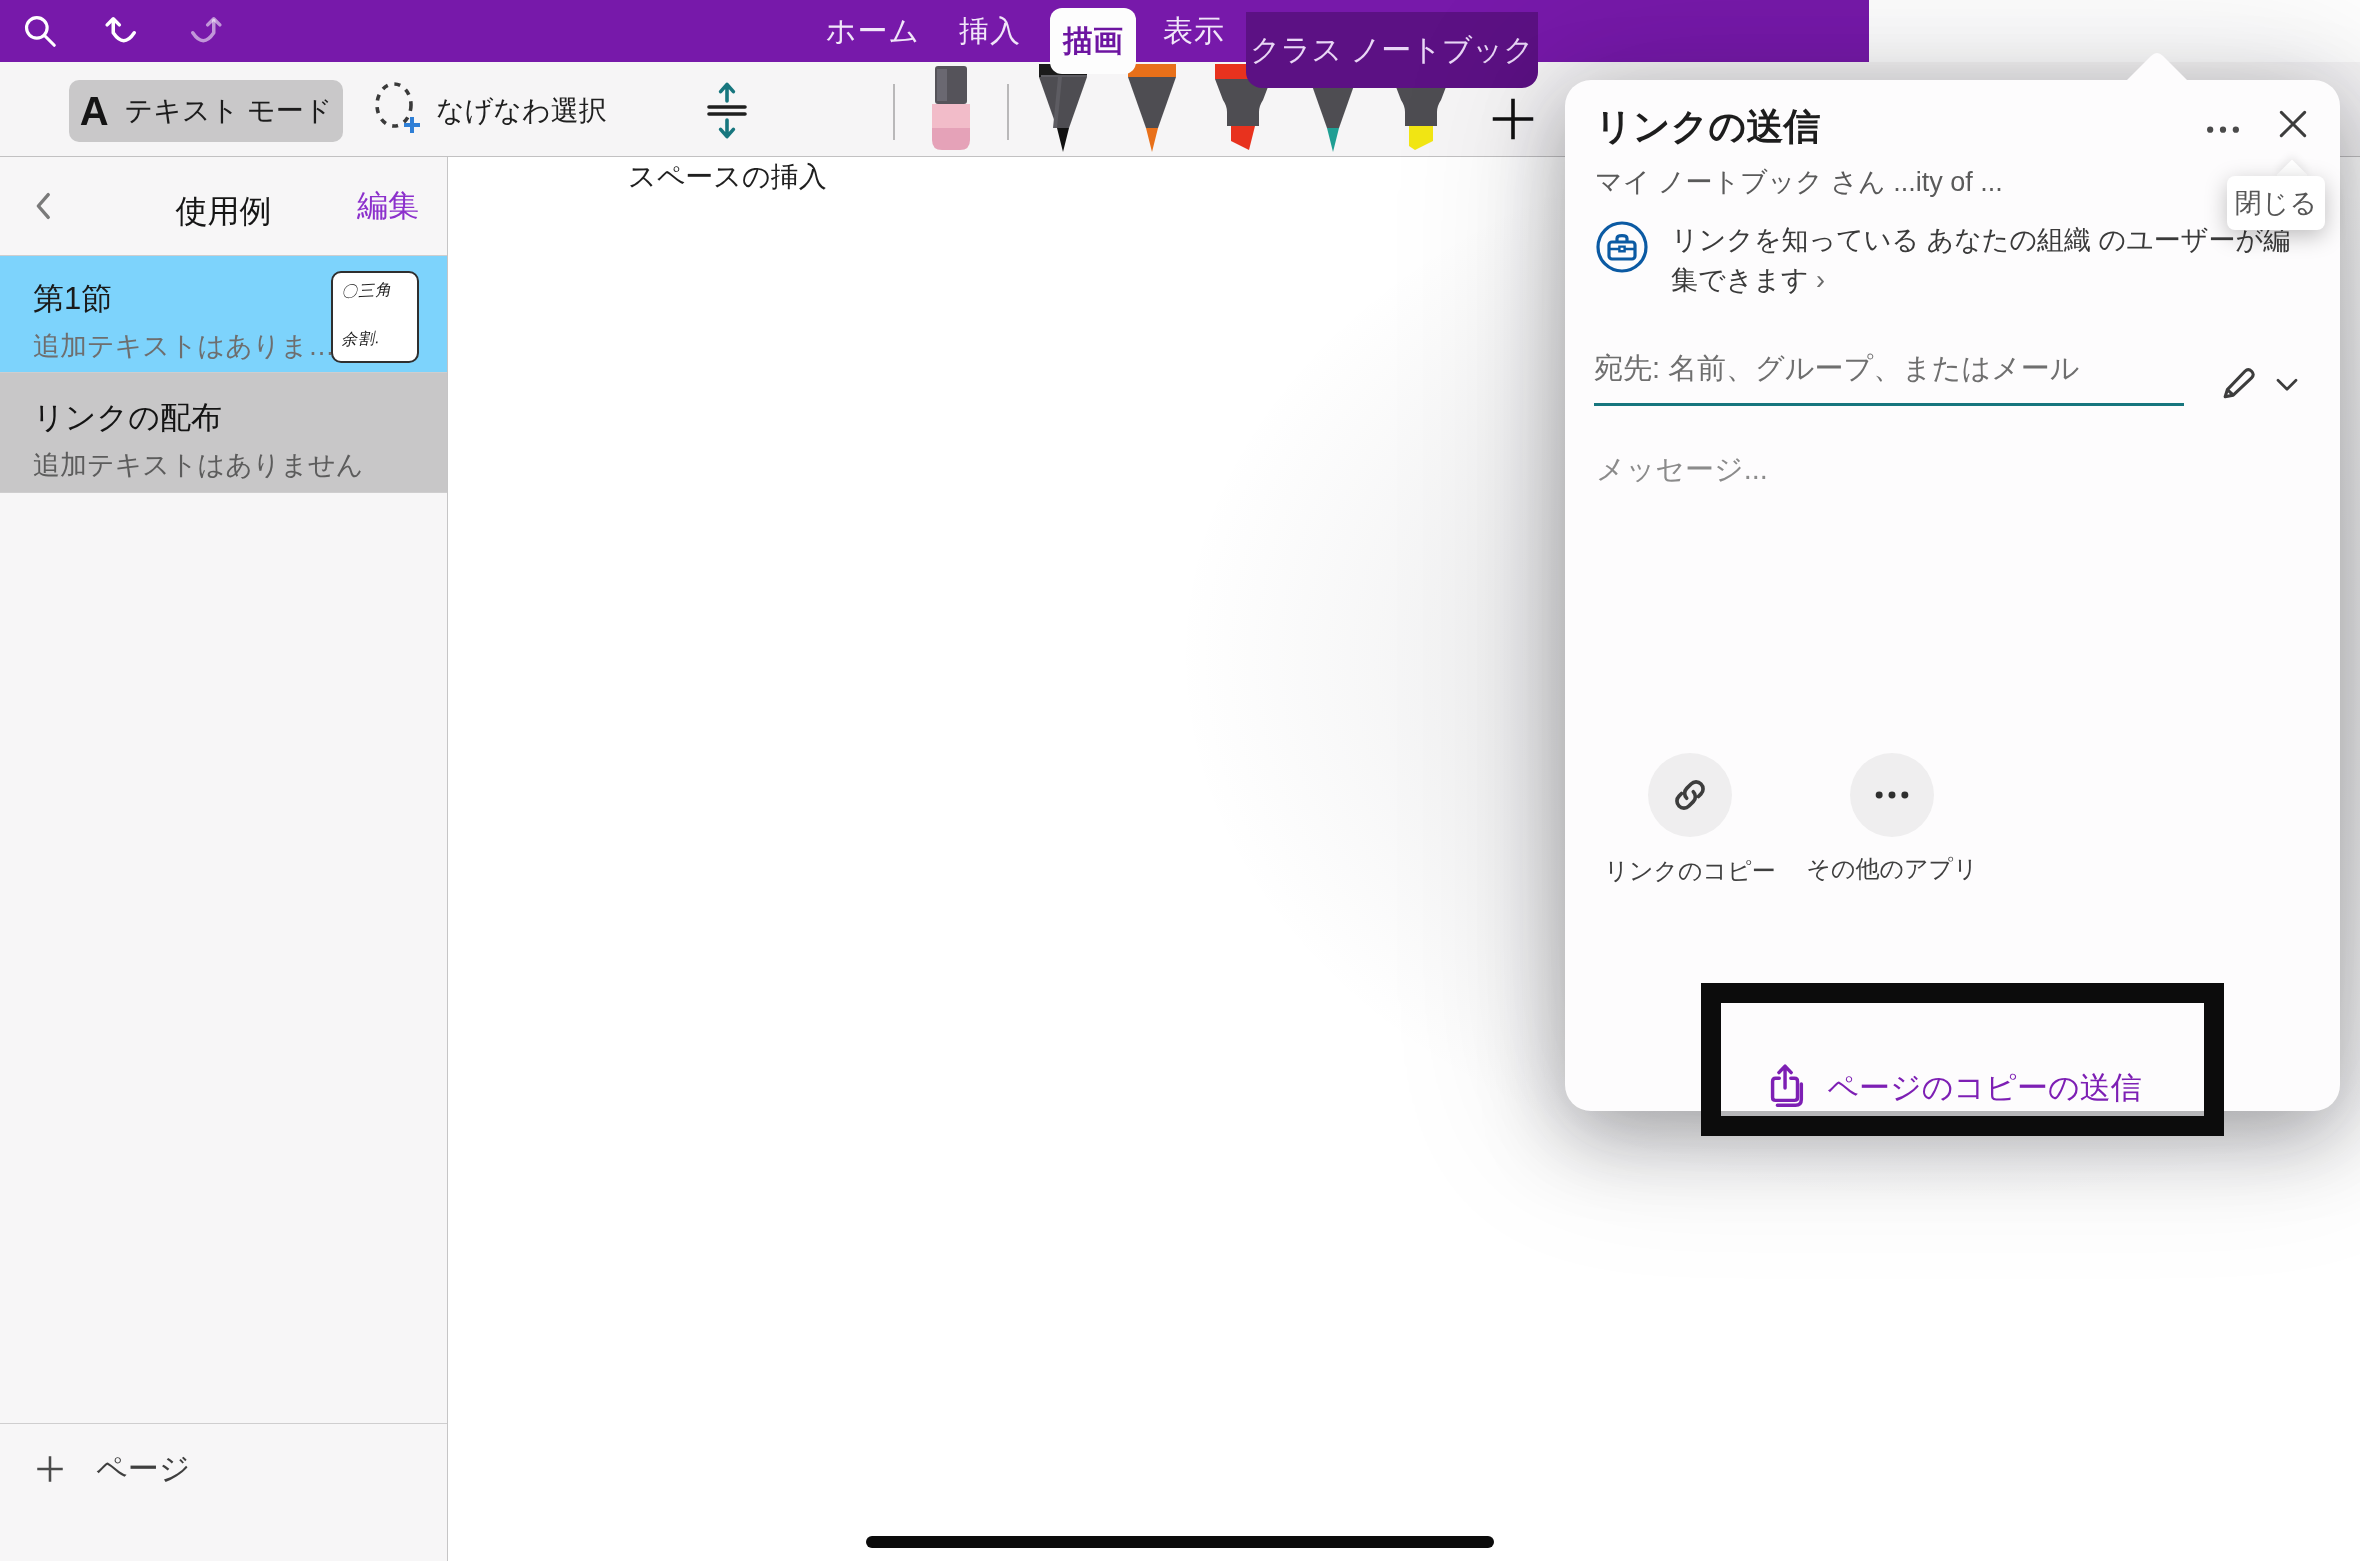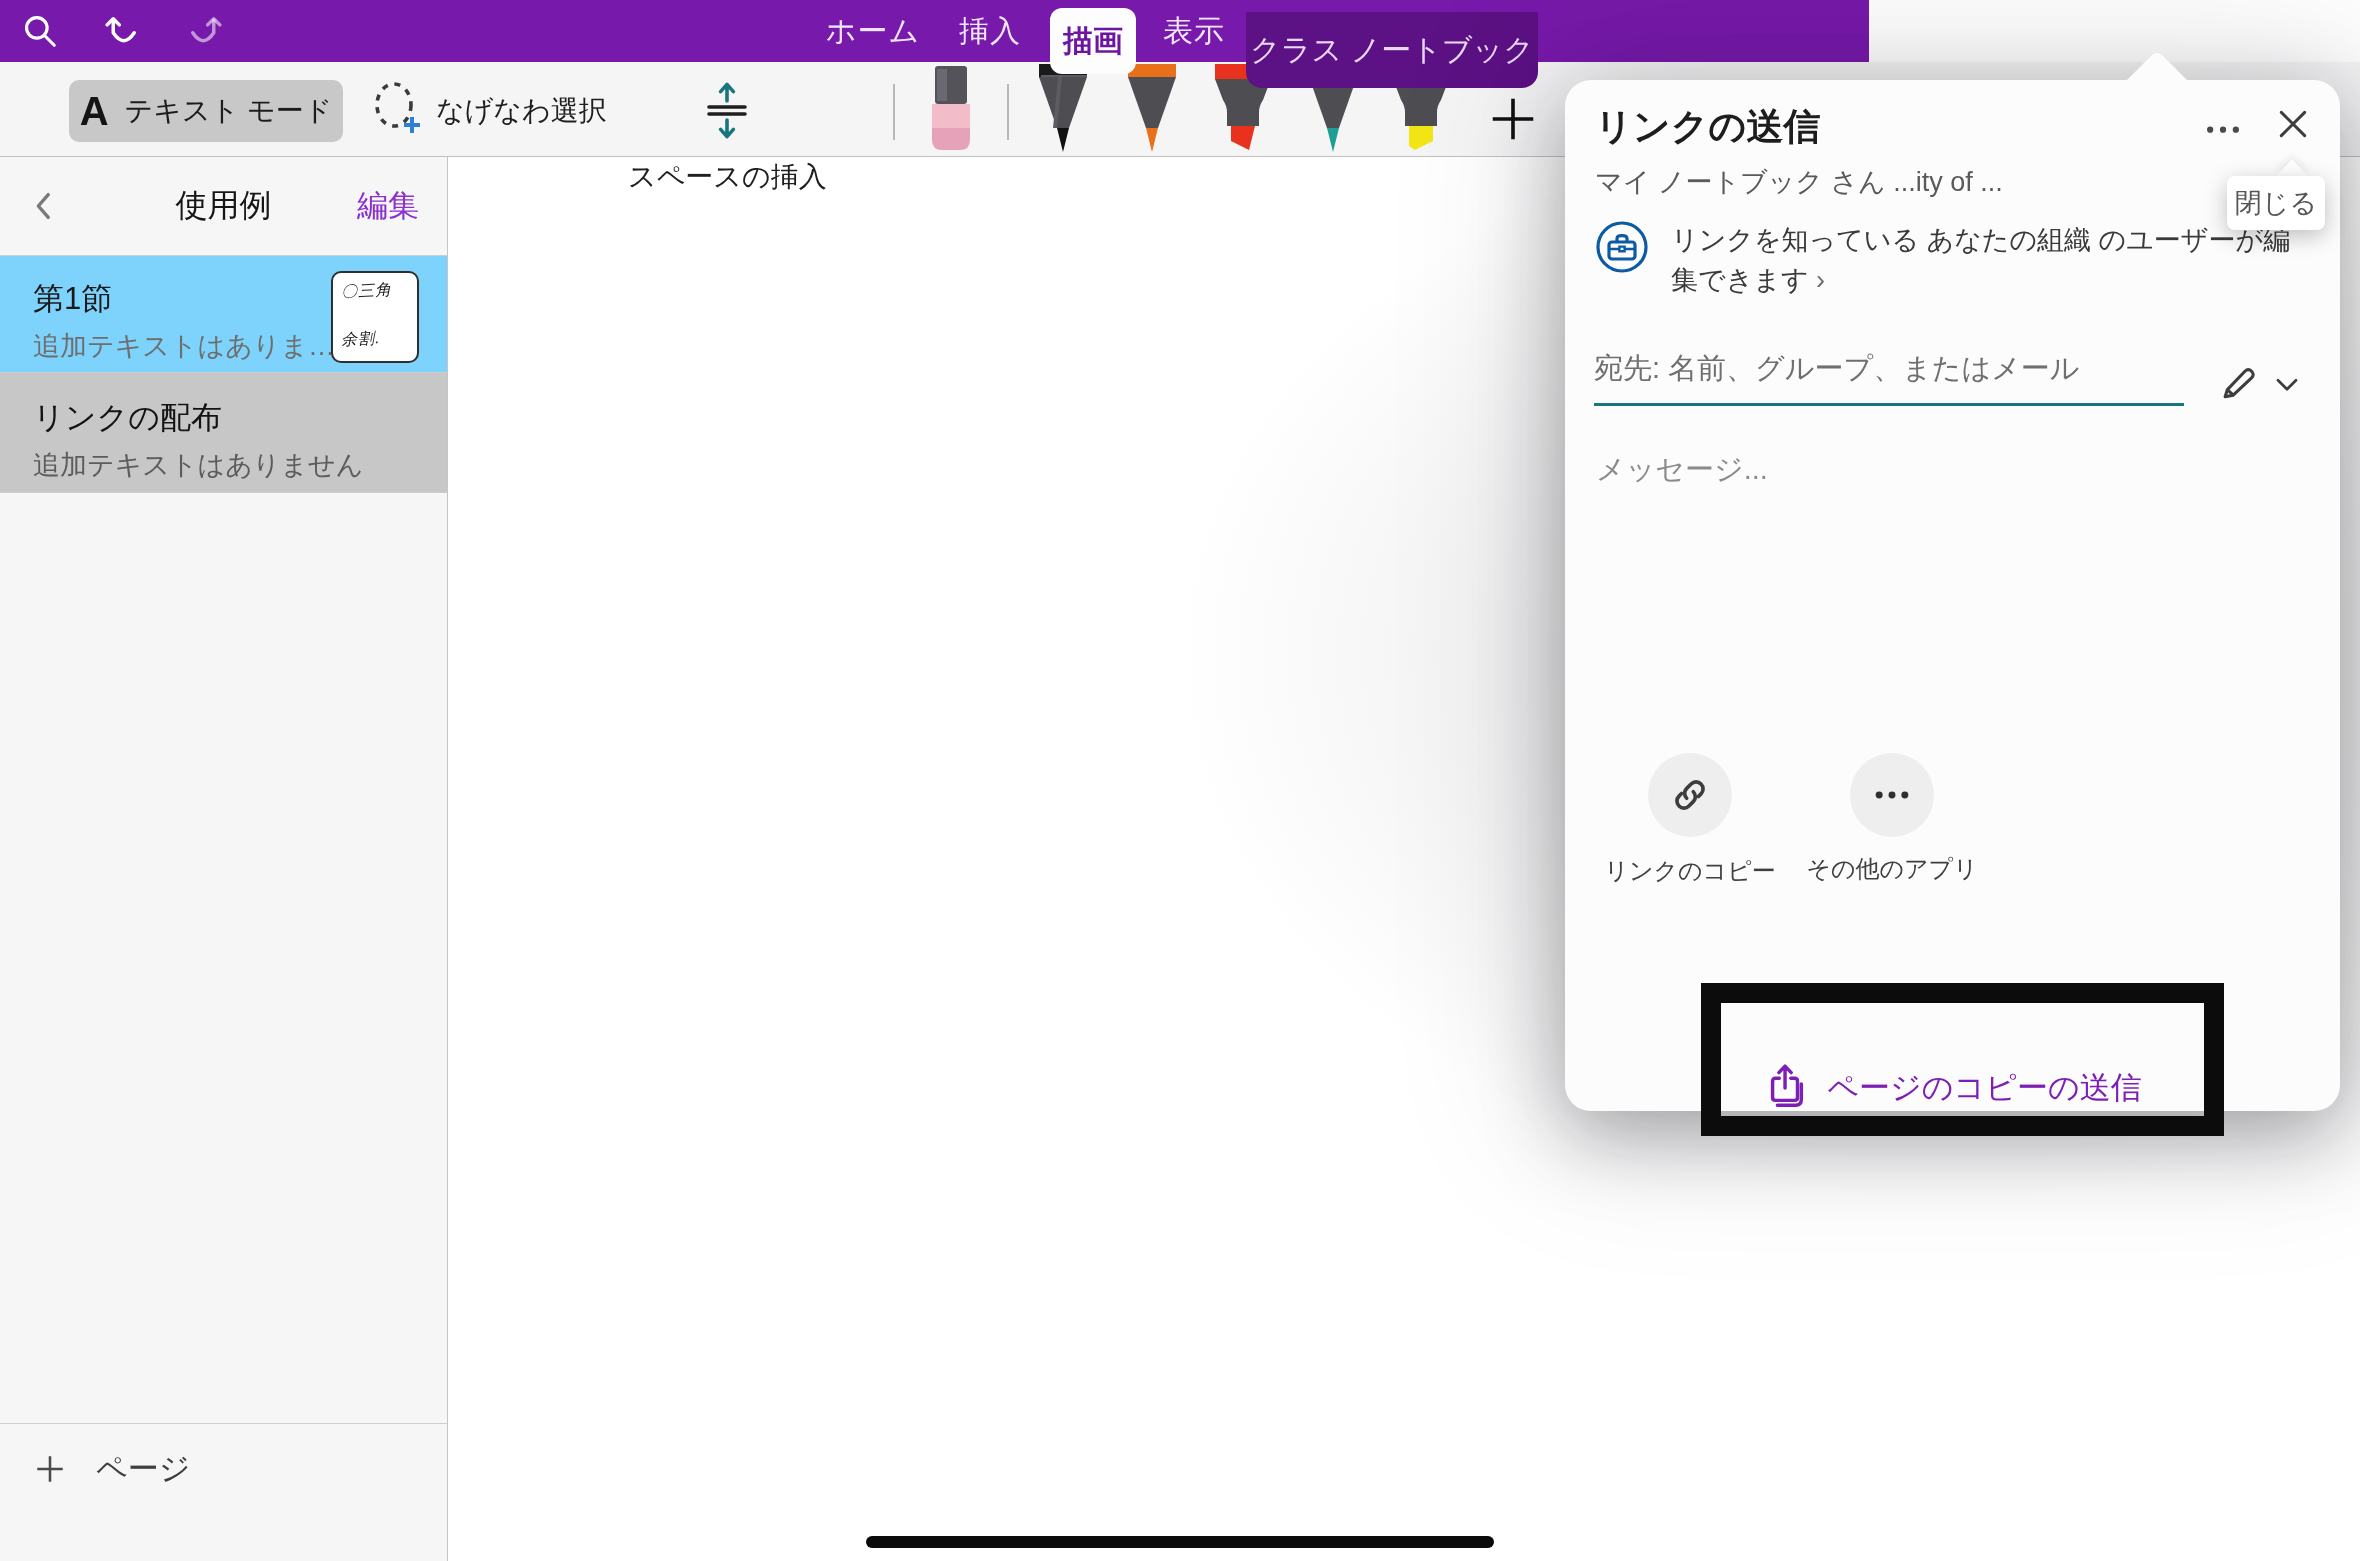--- a/index.html
+++ b/index.html
@@ -29,21 +29,21 @@
   .textmode-btn .lbl{font-size:28px;color:#1c1c1c;}
   .tool-group{top:18px;height:62px;display:flex;align-items:center;gap:14px;cursor:pointer;}
   .tool-group .lbl{font-size:28px;color:#1f1f1f;white-space:nowrap;}
   .v-div{top:22px;width:2px;height:56px;background:#b9b8b9;}
   .pen-slot{top:0;cursor:pointer;}
   .plus-btn{left:1482px;top:26px;width:62px;height:62px;display:flex;align-items:center;justify-content:center;cursor:pointer;}
 
   
   .sidebar{left:0;top:156px;width:447px;height:1405px;background:#f7f6f7;border-right:1px solid #c6c5c6;z-index:5;}
   .sb-back{left:22px;top:28px;width:44px;height:44px;display:flex;align-items:center;justify-content:center;cursor:pointer;}
-  .sb-title{left:0;top:0;width:447px;height:99px;display:flex;align-items:center;justify-content:center;
+  .sb-title{left:0;top:6px;width:447px;height:99px;display:flex;align-items:center;justify-content:center;
     font-size:32px;color:#161616;}
   .sb-edit{right:28px;top:0;height:99px;display:flex;align-items:center;font-size:31px;color:#8C30CC;cursor:pointer;}
   .sb-div{left:0;width:447px;height:1px;background:#cfcecf;}
   .page-item{left:0;width:447px;cursor:pointer;}
   .pi-title{left:33px;font-size:31px;color:#1a1a1a;}
   .pi-snippet{left:33px;font-size:27px;color:#6e6e6e;}
   .thumb{left:331px;top:15px;width:84px;height:88px;background:#ffffff;border:2px solid #2f2f2f;border-radius:10px;
     overflow:hidden;}
   .thumb .hw{position:absolute;left:8px;font-size:16px;color:#1b1b1b;transform:rotate(-3deg);
     font-style:italic;letter-spacing:1px;white-space:nowrap;}

